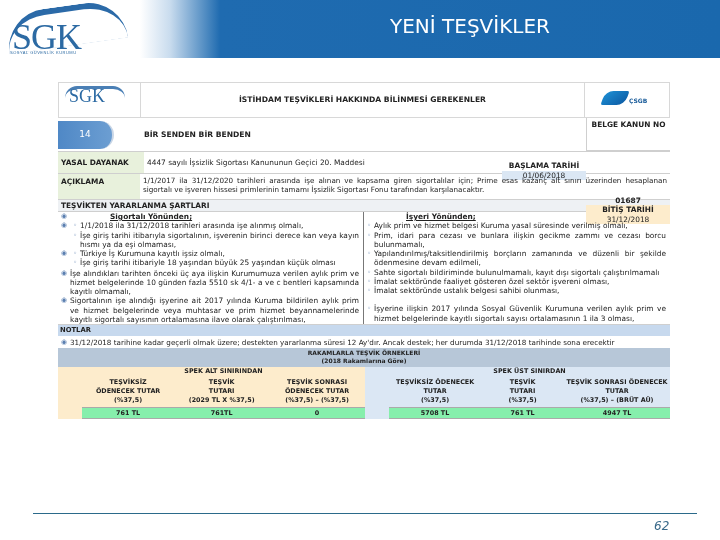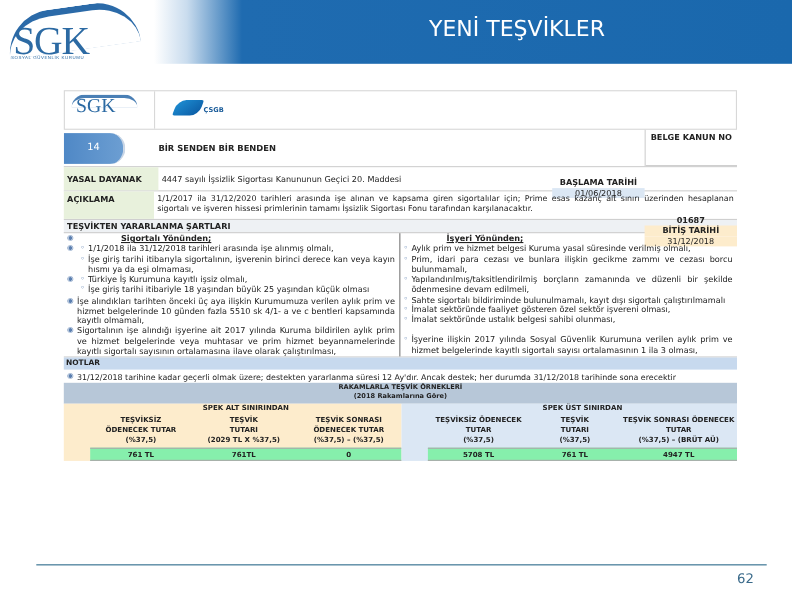--- a/index.html
+++ b/index.html
@@ -70,41 +70,42 @@
   .numtbl { display: flex; width: 100%; }
   .ntcol { display: flex; flex-direction: column; padding-left: 24px; }
   .grp-hdr { height: 10px; text-align: center; font-size: 6.4px; font-weight: bold; }
   .hcells { display: flex; }
   .hcell { text-align: center; font-weight: bold; font-size: 6.4px; line-height: 1.45; padding: 1px 0; }
   .vcells { display: flex; border-top: 1px solid #aaa; border-bottom: 1px solid #aaa; background: #86efac; }
   .vcell { text-align: center; font-weight: bold; font-size: 6.4px; height: 10px; line-height: 10px; }
 
   
   .footer-line { position: absolute; left: 33px; top: 513px; width: 664px; height: 1px; background: #2b6a8a; }
-  .page-num { position: absolute; left: 670px; top: 519px; font-size: 12px; color: #3a6a8a; font-family: "DejaVu Sans", sans-serif; }
+  .page-num { position: absolute; left: 654px; top: 519px; font-size: 12px; color: #3a6a8a; font-family: "DejaVu Sans", sans-serif; font-style: italic; }
 </style>
 </head>
 <body>
 
 <div class="banner">
   <div class="logo">
     <div class="arc"></div>
     <div class="letters">SGK</div>
     <div class="sub">SOSYAL GÜVENLİK KURUMU</div>
   </div>
   <div class="page-title">YENİ TEŞVİKLER</div>
 </div>
 
 <div class="doc">
 
   <div class="row r-head">
     <div class="c1">
       <div class="mini-sgk-arc"></div>
       <div class="mini-sgk">SGK</div>
     </div>
+    <div class="c2">İSTİHDAM TEŞVİKLERİ HAKKINDA BİLİNMESİ GEREKENLER</div>
     <div class="c3">
       <div class="csgb-mark"></div>
       <div class="csgb-text">ÇSGB</div>
     </div>
   </div>
 
   <div class="row r-title">
     <div class="c1">
       <div class="badge14">14</div>
     </div>

